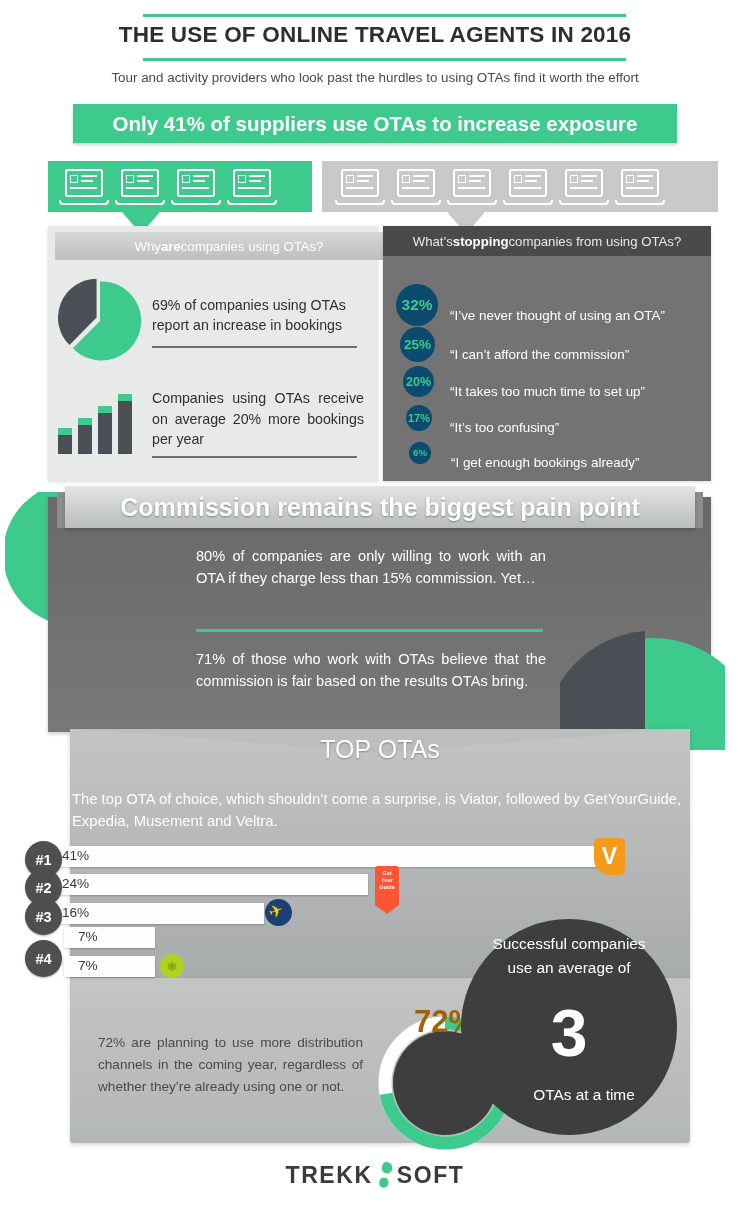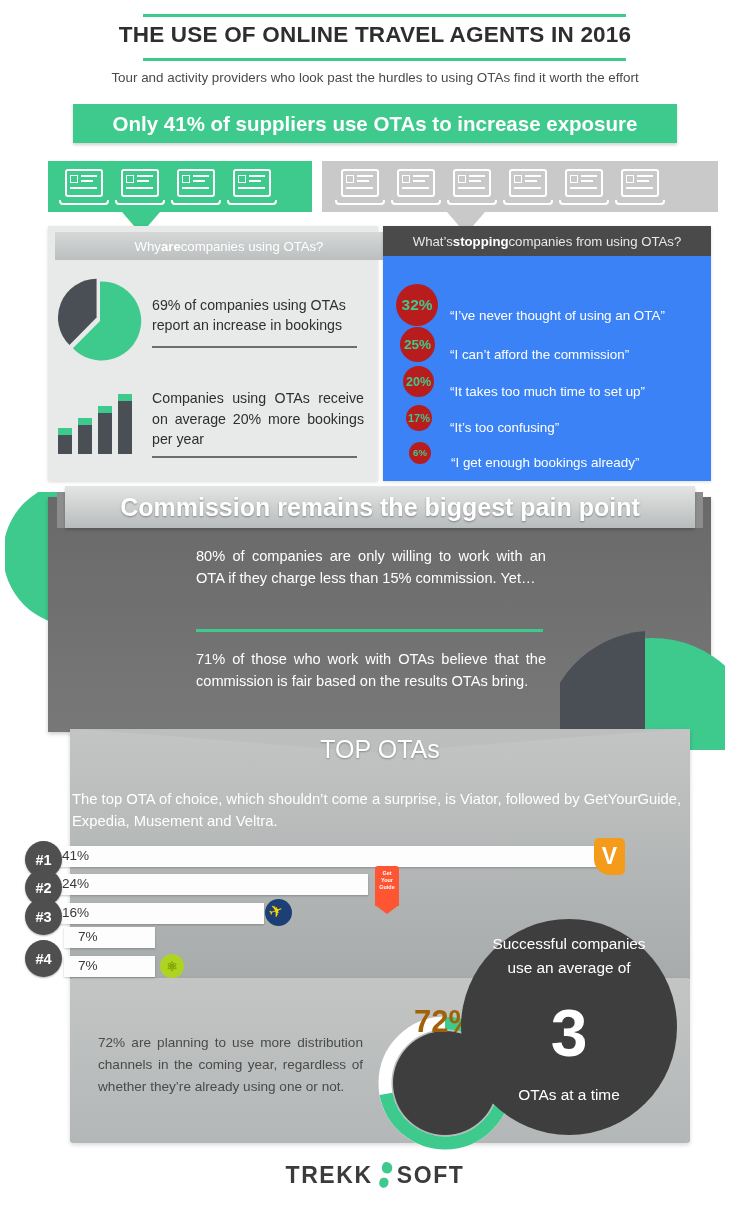--- a/index.html
+++ b/index.html
@@ -50,21 +50,21 @@
   .laptop .base {
     position:absolute; left:3px; top:33px; width:50px; height:4px;
     border:2px solid #fff; border-radius:0 0 4px 4px; border-top:none; height:5px;
   }
   .pointer { position:absolute; width:0; height:0; border-left:19px solid transparent; border-right:19px solid transparent; }
   #pointer-green { left:122px; top:212px; border-top:22px solid #3ec98d; }
   #pointer-gray  { left:447px; top:212px; border-top:22px solid #c9c9c9; }
 
   
   #panel-left  { position:absolute; left:48px; top:226px; width:330px; height:255px; background:#e8eaea; box-shadow:0 1px 3px rgba(0,0,0,.15); }
-  #panel-right { position:absolute; left:383px; top:226px; width:328px; height:255px; background:#3b82f6; box-shadow:0 1px 3px rgba(0,0,0,.15); }
+  #panel-right { position:absolute; left:383px; top:226px; width:328px; height:255px; background:#737373; box-shadow:0 1px 3px rgba(0,0,0,.15); }
   #panel-left-head {
     position:absolute; left:7px; top:6px; width:348px; height:28px;
     background:linear-gradient(#d6d8d8,#bcbfbf);
     display:flex; align-items:center; justify-content:center;
     color:#fff; font-size:13.2px;
   }
   #panel-right-head {
     position:absolute; left:0px; top:0px; width:328px; height:30px;
     background:#4a4a4a; display:flex; align-items:center; justify-content:center;
     color:#e8e8e8; font-size:13.2px;
@@ -77,21 +77,21 @@
   #rule-1 { position:absolute; left:152px; top:346px; width:205px; height:1.5px; background:#6d6d6d; }
   
   #barchart-icon { position:absolute; left:58px; top:392px; width:78px; height:62px; display:flex; align-items:flex-end; gap:6px; }
   .bmini { width:14px; background:#4a4f55; position:relative; }
   .bmini::after { content:""; position:absolute; left:0; top:0; width:100%; height:7px; background:#3ec98d; }
   #fact-2 { position:absolute; left:152px; top:388px; width:212px; font-size:14.2px; color:#2f2f2f; line-height:1.45; text-align:justify; }
   #rule-2 { position:absolute; left:152px; top:456px; width:205px; height:1.5px; background:#6d6d6d; }
 
   
   .reason { position:absolute; display:flex; align-items:center; }
-  .circ { border-radius:50%; background:#b91c1c; display:flex; align-items:center; justify-content:center; color:#3ec98d; font-weight:bold; flex:0 0 auto; }
+  .circ { border-radius:50%; background:#0c4a6e; display:flex; align-items:center; justify-content:center; color:#3ec98d; font-weight:bold; flex:0 0 auto; }
   .reason-txt { color:#ffffff; font-size:13.4px;margin-top:20px; }
 
   
   #commission-bg { position:absolute; left:48px; top:497px; width:663px; height:235px; background:linear-gradient(180deg,#696969,#787878); box-shadow:0 2px 4px rgba(0,0,0,.2); }
   #pie-80 { position:absolute; left:5px; top:492px; width:175px; height:130px; }
   #pie-71 { position:absolute; left:560px; top:630px; width:165px; height:120px; }
   #commission-title {
     position:absolute; left:65px; top:486px; width:630px; height:42px;
     background:linear-gradient(#e3e5e5,#b9bcbc);
     display:flex; align-items:center; justify-content:center;
@@ -141,21 +141,21 @@
   #logo-veltra { width:24px; height:24px; border-radius:50%; background:#aed422; display:flex; align-items:center; justify-content:center; color:#7fa200; font-size:13px; font-weight:bold; }
 
   
   #bottom-bg { position:absolute; left:70px; top:978px; width:620px; height:165px; background:linear-gradient(180deg,#c3c5c5,#b4b7b7); border-radius:3px; box-shadow:0 2px 4px rgba(0,0,0,.15); }
   #fact-72 { position:absolute; left:98px; top:1032px; width:265px; font-size:13.6px; color:#4a4a4a; line-height:1.6; text-align:justify; }
   #donut-72 { position:absolute; left:375px; top:1013px; width:140px; height:140px; }
   #donut-label { position:absolute; left:375px; top:1004px; width:140px; text-align:center; font-size:31px; color:#a16207; font-weight:bold; }
   #circle-3 { position:absolute; left:461px; top:919px; width:216px; height:216px; border-radius:50%; background:#3e3e3e; }
   #circle-3-top { position:absolute; left:478px; top:932px; width:182px; text-align:center; color:#fff; font-size:15.4px; line-height:1.55; }
   #circle-3-num { position:absolute; left:461px; top:1000px; width:216px; text-align:center; color:#fff; font-size:66px; font-weight:bold; line-height:1; }
-  #circle-3-bot { position:absolute; left:461px; top:1086px; width:216px; text-align:center; color:#fff; font-size:15.4px; }
+  #circle-3-bot { position:absolute; left:476px; top:1086px; width:216px; text-align:center; color:#fff; font-size:15.4px; }
 
   
   #footer-logo { position:absolute; left:0; top:1160px; width:750px; display:flex; align-items:center; justify-content:center; }
   #footer-trekk, #footer-soft { font-size:23px; font-weight:bold; color:#3b3b3b; letter-spacing:1.6px; }
   #footprint-icon { width:24px; height:30px; position:relative; }
 </style>
 </head>
 <body>
 
 <div class="stage">

